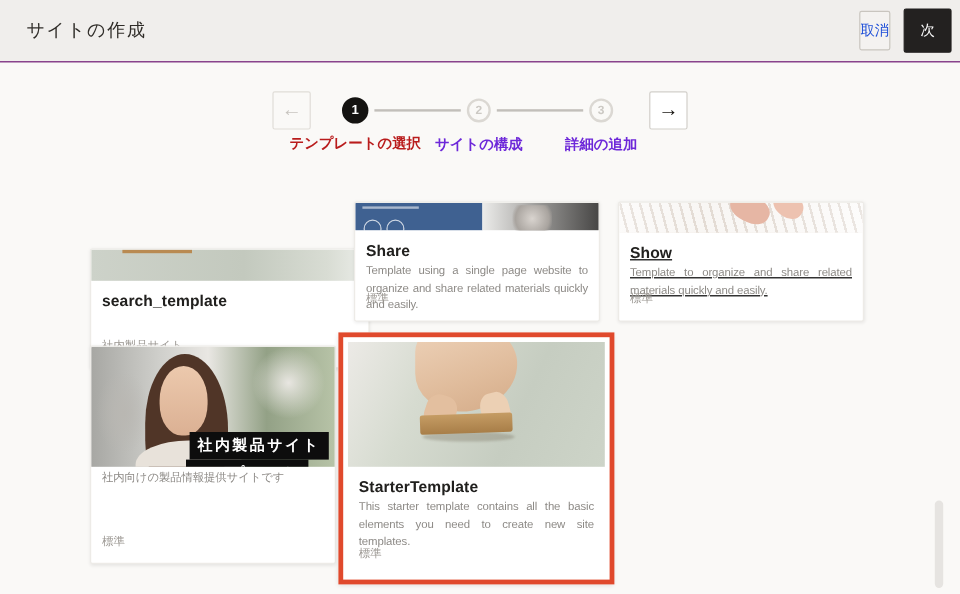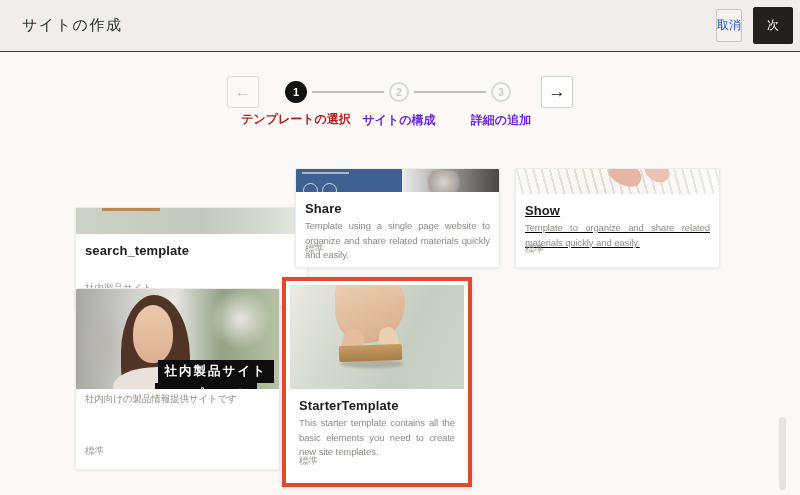--- a/index.html
+++ b/index.html
@@ -63,21 +63,21 @@
     text-align:justify;letter-spacing:-.1px;
   }
   .card-cat{position:absolute;bottom:11px;left:9px;font-size:9.5px;color:#9b9792;}
   
   .card-c1{left:75px;top:168px;width:233px;height:100px;margin-top:39px;}
   .card-c2{left:295px;top:168px;width:205px;height:100px;}
   .card-c3{left:515px;top:168px;width:205px;height:100px;text-decoration:underline;}
   
   .card-c4{left:75px;top:288px;width:205px;height:182px;}
   .card-c5{
-    left:282px;top:277px;width:190px;height:210px;
+    left:282px;top:277px;width:230px;height:210px;
     position:absolute;background:#fff;border:4px solid #e0492c;
     padding:4px;box-sizing:border-box;cursor:pointer;
     box-shadow:0 1px 4px rgba(0,0,0,.12);
   }
   .card-c5-inner{position:relative;width:100%;height:100%;}
   
   .art-sage{height:26px;background:linear-gradient(to right,#cdd2c9 0%,#c3c9be 55%,#d8dcd3 85%,#eceeea 100%);}
   .art-sage .wood-sliver{position:absolute;top:0;left:26px;width:58px;height:3px;background:#b98a52;}
   .art-share{height:23px;display:flex;}
   .art-share .blue{position:relative;width:52%;background:#3f6191;}

